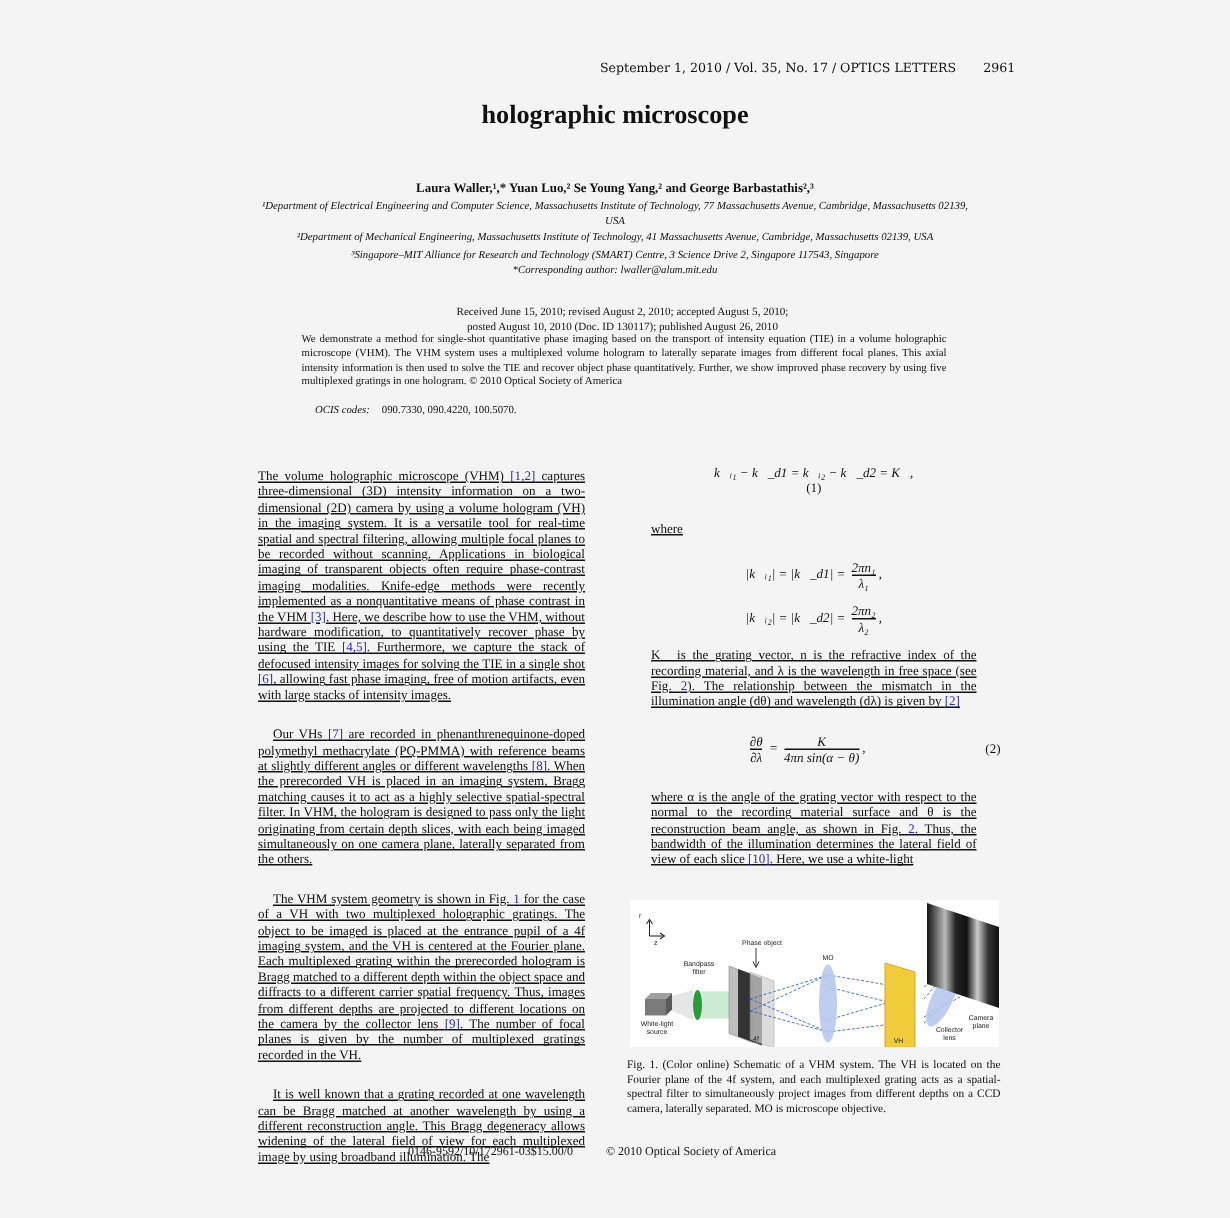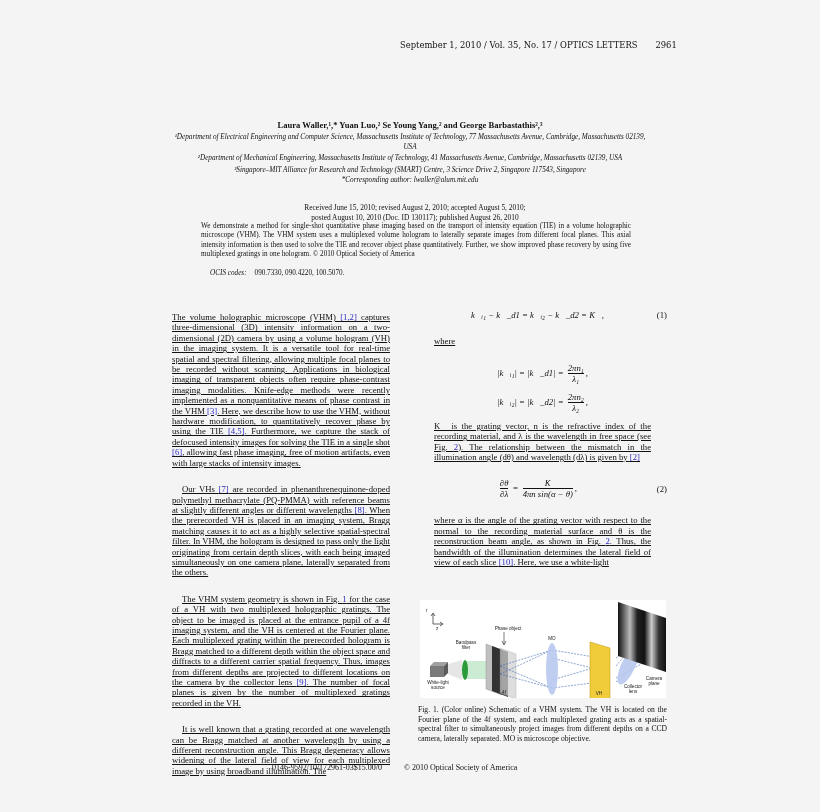--- a/index.html
+++ b/index.html
@@ -37,20 +37,21 @@
   .fig-label { position: absolute; font-family: "Liberation Sans", sans-serif; font-size: 4.6px; color: #222; text-align: center; line-height: 5px; }
 </style>
 </head>
 <body>
 
 <div class="abs running-head">
   <span>September 1, 2010 / Vol. 35, No. 17 / OPTICS LETTERS</span><span class="page">2961</span>
 </div>
 
 <div class="abs title">
+  <div>holographic microscope</div>
 </div>
 
 <div class="abs authors">Laura Waller,¹,* Yuan Luo,² Se Young Yang,² and George Barbastathis²,³</div>
 
 <div class="abs affils">
   <p>¹Department of Electrical Engineering and Computer Science, Massachusetts Institute of Technology, 77 Massachusetts Avenue, Cambridge, Massachusetts 02139, USA</p>
   <p>²Department of Mechanical Engineering, Massachusetts Institute of Technology, 41 Massachusetts Avenue, Cambridge, Massachusetts 02139, USA</p>
   <p>³Singapore–MIT Alliance for Research and Technology (SMART) Centre, 3 Science Drive 2, Singapore 117543, Singapore</p>
   <p style="margin-top:-1px">*Corresponding author: lwaller@alum.mit.edu</p>
 </div>
@@ -67,21 +68,21 @@
 </div>
 
 <div class="abs col col-left" id="left-col">
     <p class="first"><span>The volume holographic microscope (VHM) </span><span class="ref">[1,2]</span><span> captures three-dimensional (3D) intensity information on a two-dimensional (2D) camera by using a volume hologram (VH) in the imaging system. It is a versatile tool for real-time spatial and spectral filtering, allowing multiple focal planes to be recorded without scanning. Applications in biological imaging of transparent objects often require phase-contrast imaging modalities. Knife-edge methods were recently implemented as a nonquantitative means of phase contrast in the VHM </span><span class="ref">[3]</span><span>. Here, we describe how to use the VHM, without hardware modification, to quantitatively recover phase by using the TIE </span><span class="ref">[4,5]</span><span>. Furthermore, we capture the stack of defocused intensity images for solving the TIE in a single shot </span><span class="ref">[6]</span><span>, allowing fast phase imaging, free of motion artifacts, even with large stacks of intensity images.</span></p>
     <p><span>Our VHs </span><span class="ref">[7]</span><span> are recorded in phenanthrenequinone-doped polymethyl methacrylate (PQ-PMMA) with reference beams at slightly different angles or different wavelengths </span><span class="ref">[8]</span><span>. When the prerecorded VH is placed in an imaging system, Bragg matching causes it to act as a highly selective spatial-spectral filter. In VHM, the hologram is designed to pass only the light originating from certain depth slices, with each being imaged simultaneously on one camera plane, laterally separated from the others.</span></p>
     <p><span>The VHM system geometry is shown in Fig. </span><span class="ref">1</span><span> for the case of a VH with two multiplexed holographic gratings. The object to be imaged is placed at the entrance pupil of a 4f imaging system, and the VH is centered at the Fourier plane. Each multiplexed grating within the prerecorded hologram is Bragg matched to a different depth within the object space and diffracts to a different carrier spatial frequency. Thus, images from different depths are projected to different locations on the camera by the collector lens </span><span class="ref">[9]</span><span>. The number of focal planes is given by the number of multiplexed gratings recorded in the VH.</span></p>
     <p><span>It is well known that a grating recorded at one wavelength can be Bragg matched at another wavelength by using a different reconstruction angle. This Bragg degeneracy allows widening of the lateral field of view for each multiplexed image by using broadband illumination. The</span></p>
   </div>
 
 <div class="abs col col-right">
-  <div class="eq" style="margin-top:14px;">
+  <div class="eq" style="margin-top:14px;flex-direction:column;">
     <span class="body">k⃗ᵢ₁ − k⃗_d1 = k⃗ᵢ₂ − k⃗_d2 = K⃗,</span>
     <span class="num">(1)</span>
   </div>
   <p class="first">where</p>
   <div class="eq" style="margin-top:0;">
     <span class="body">
       <span>|k⃗ᵢ₁| = |k⃗_d1| =</span>
       <span class="frac"><span>2πn₁</span><span class="den">λ₁</span></span>,
     </span>
   </div>

